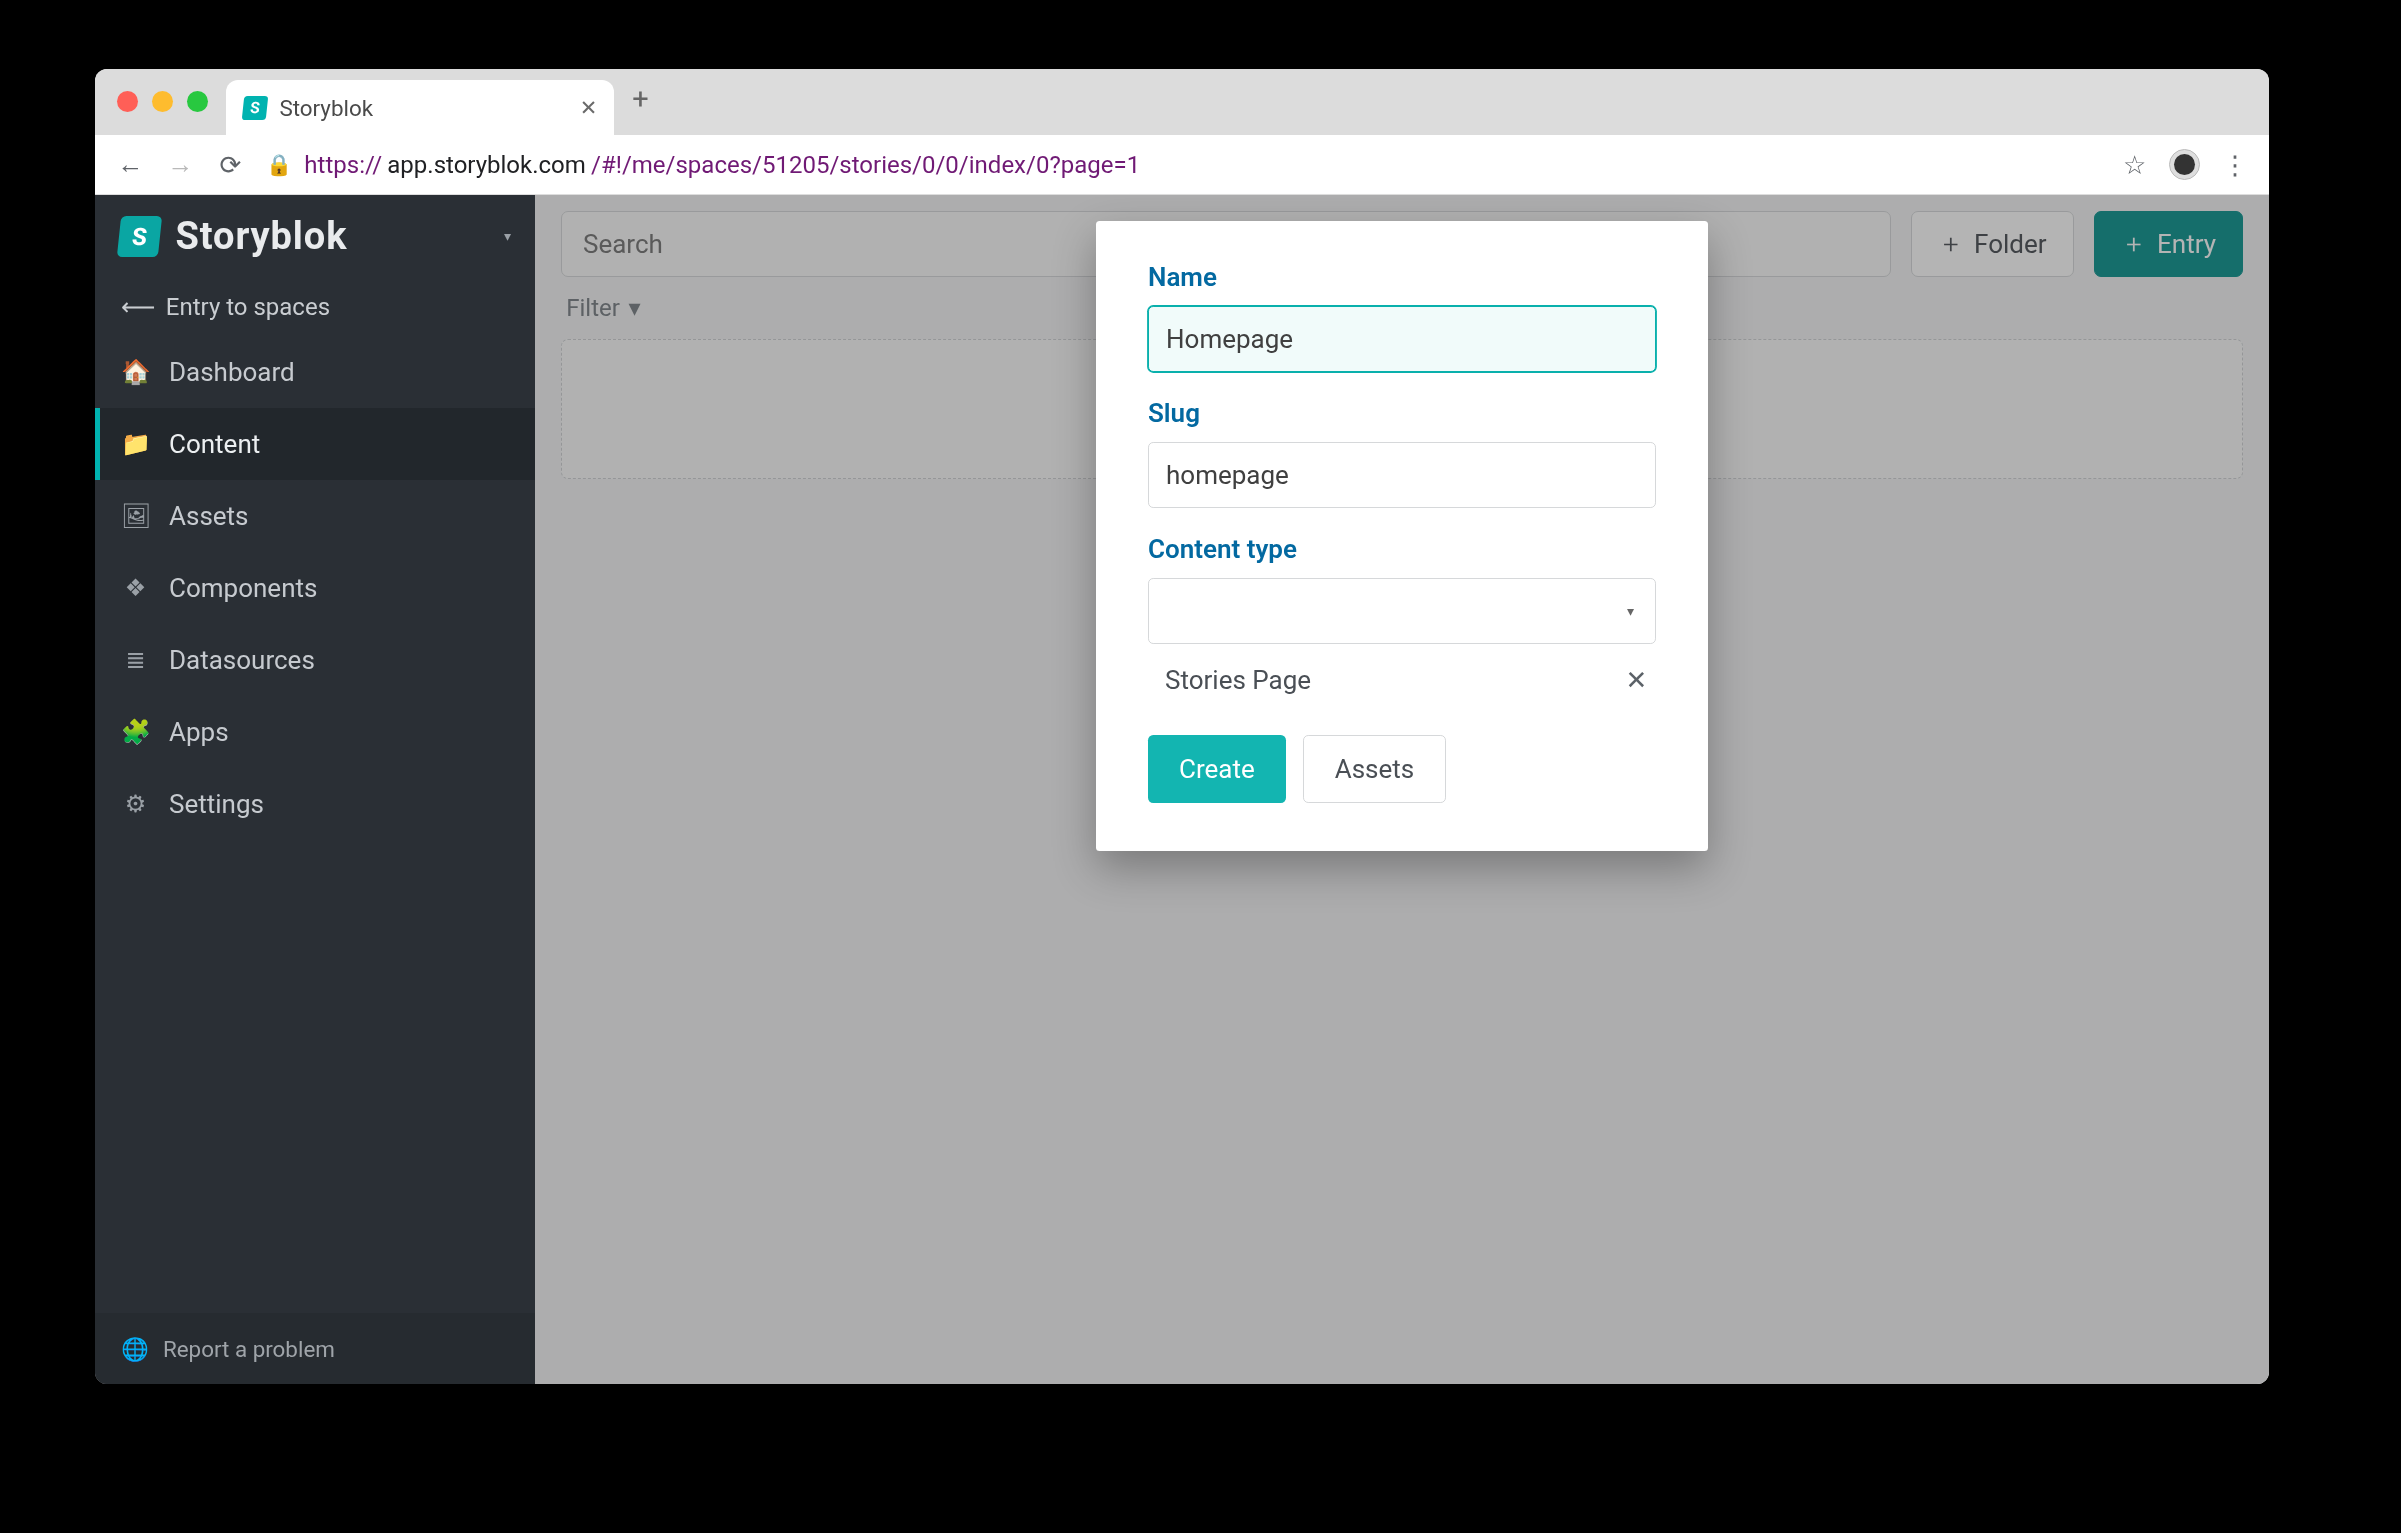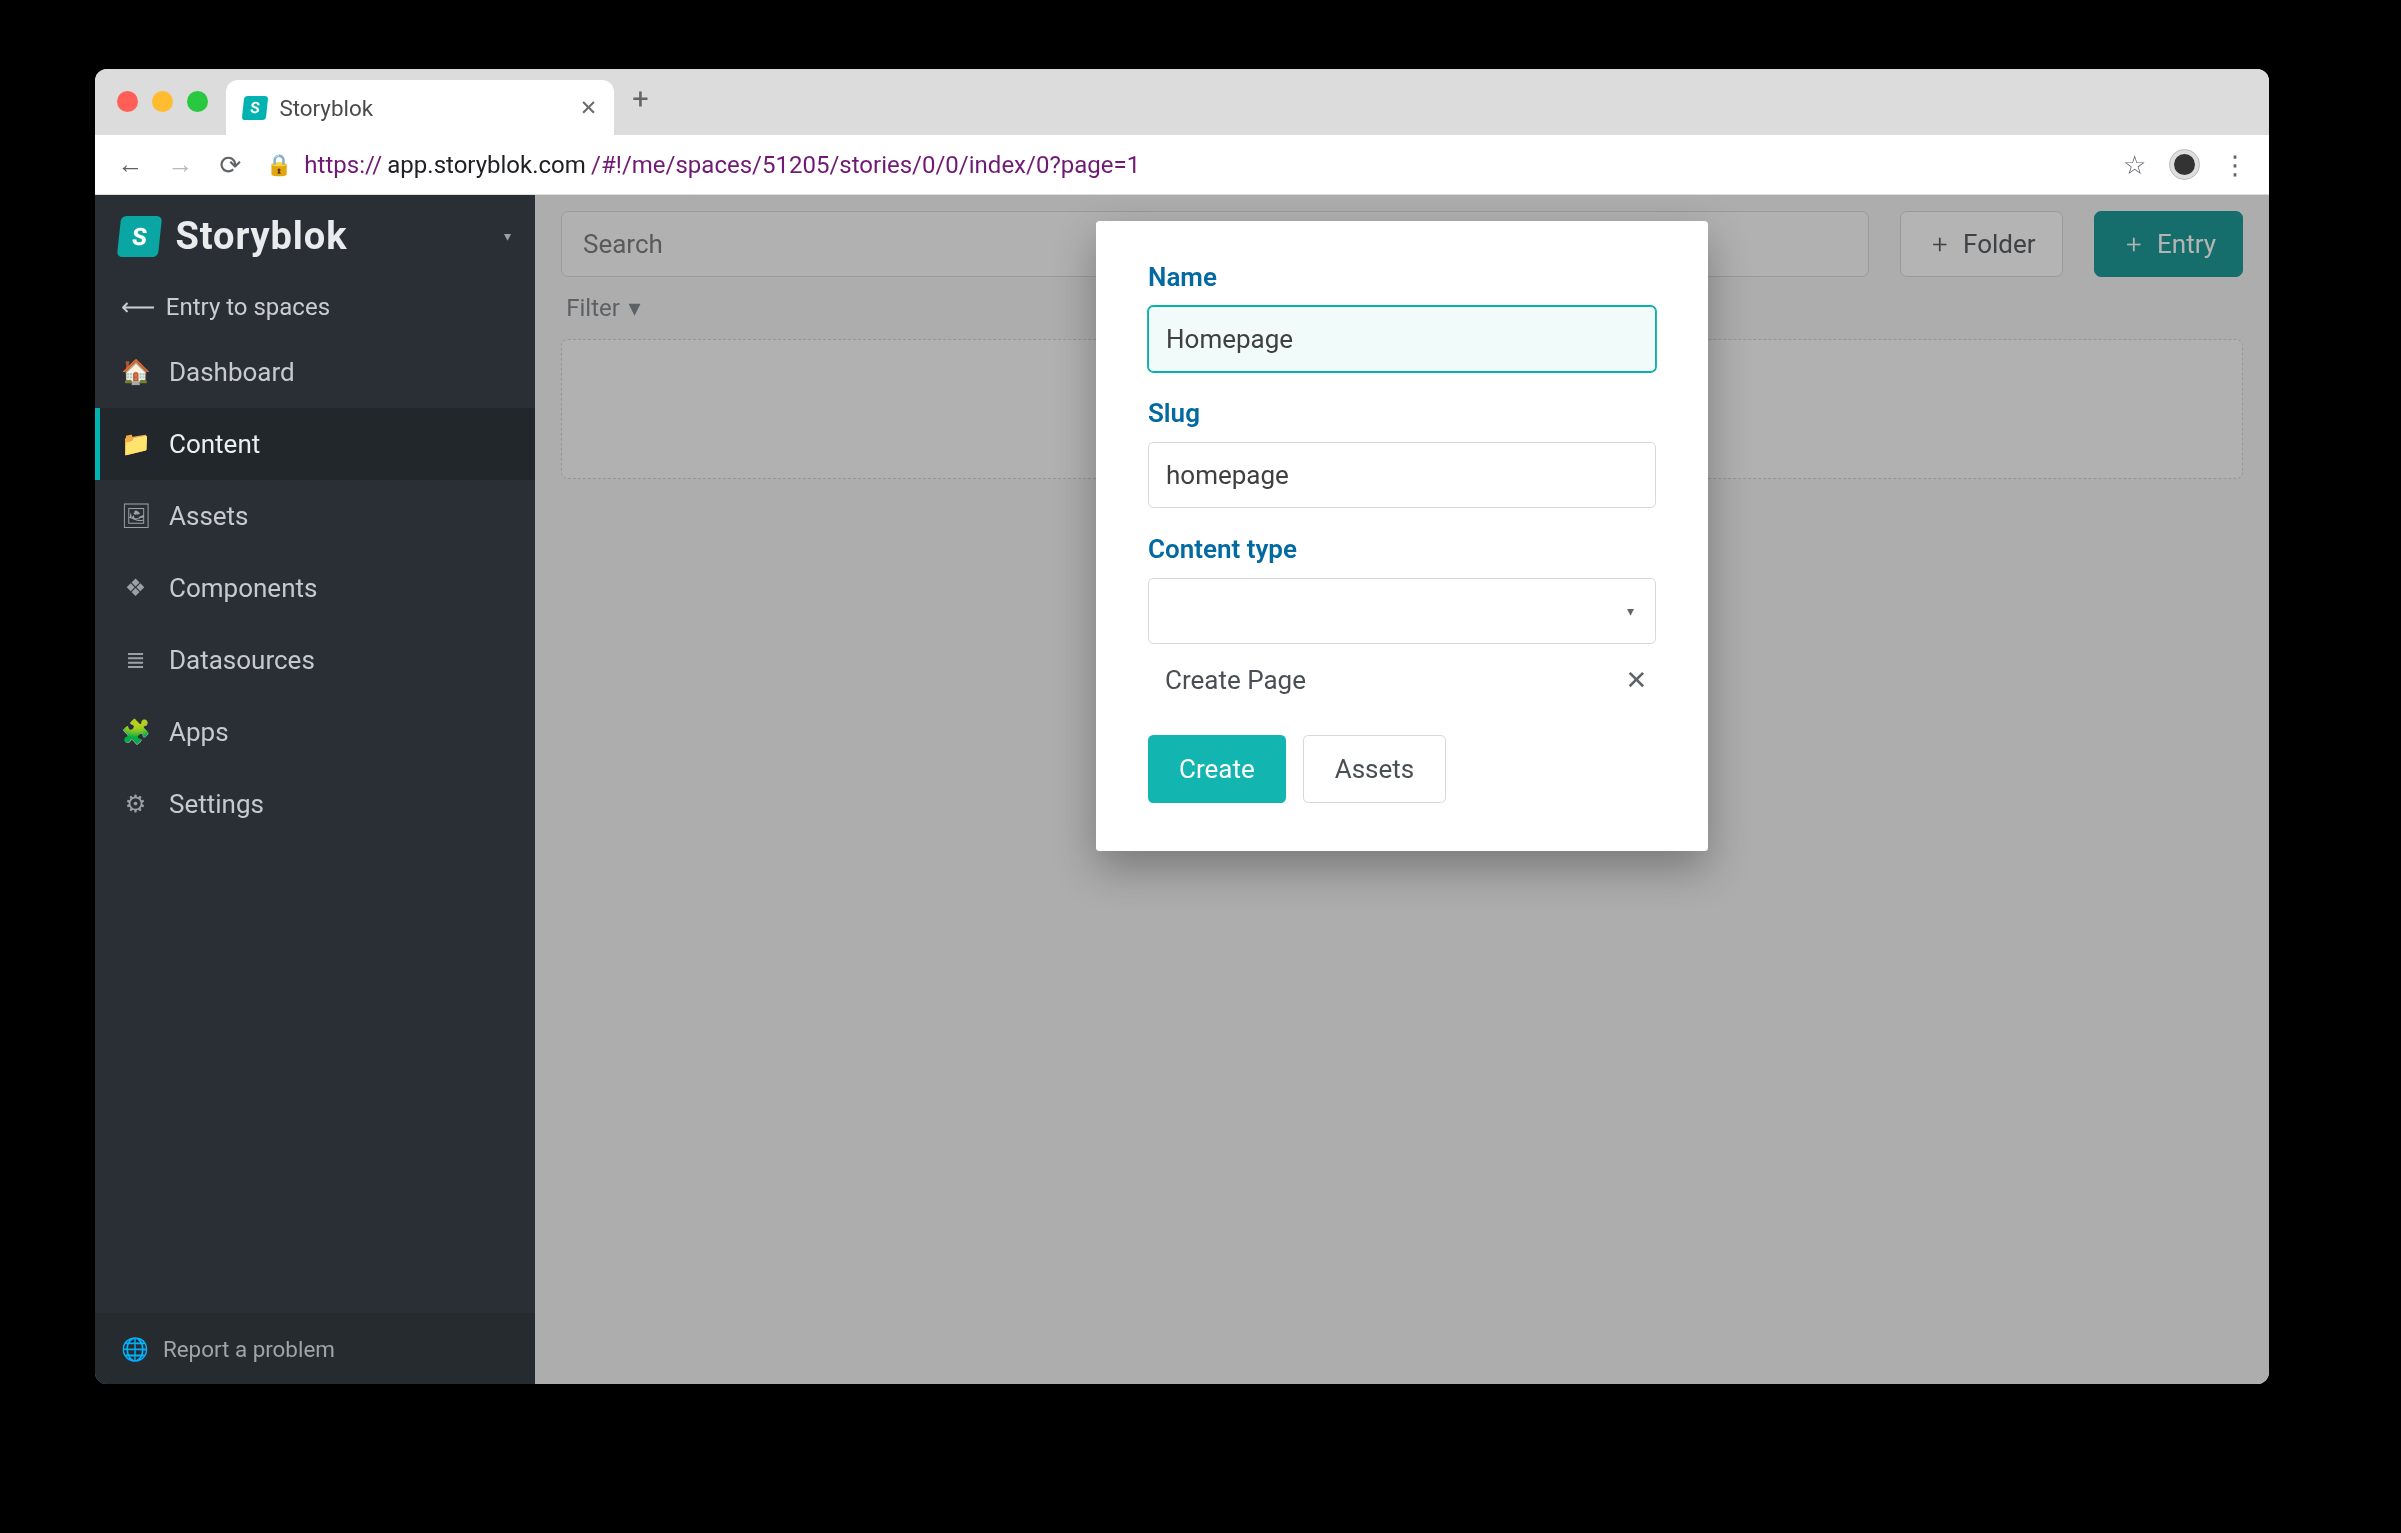--- a/index.html
+++ b/index.html
@@ -150,21 +150,21 @@
     margin-top:auto;
     padding: 22.4px 26px;
     font-size:22.4px;
     color:#9fa4a9;
     display:flex; gap:14px; align-items:center;
     background:#262b30;
   }
 
   
   .content { flex:1; background:#f4f5f6; position:relative; padding: 15.5px 26px; }
-  .toolbar { display:flex; gap:31px; }
+  .toolbar { display:flex; gap:20px; }
   .search {
     flex:1;
     height:66px;
     background:#fbfbfb;
     border:1.7px solid #d6d8da;
     border-radius:7px;
     padding: 0 21px;
     font-size:26px;
     color:#7d838a;
   }
@@ -360,21 +360,21 @@
           <div class="m-label">Name</div>
           <input class="m-input focus" value="Homepage" style="">
           <div class="m-label">Slug</div>
           <input class="m-input" value="homepage" style="">
           <div class="m-label">Content type</div>
           <div class="m-select">
             <span></span>
             <span class="caret">▾</span>
           </div>
           <div class="sel-option">
-            <span>Create Page</span>
+            <span>Stories Page</span>
             <span class="x">✕</span>
           </div>
           <div class="m-actions">
             <button class="m-btn create">Create</button>
             <button class="m-btn cancel">Assets</button>
           </div>
         </div>
       </main>
 
     </div>

